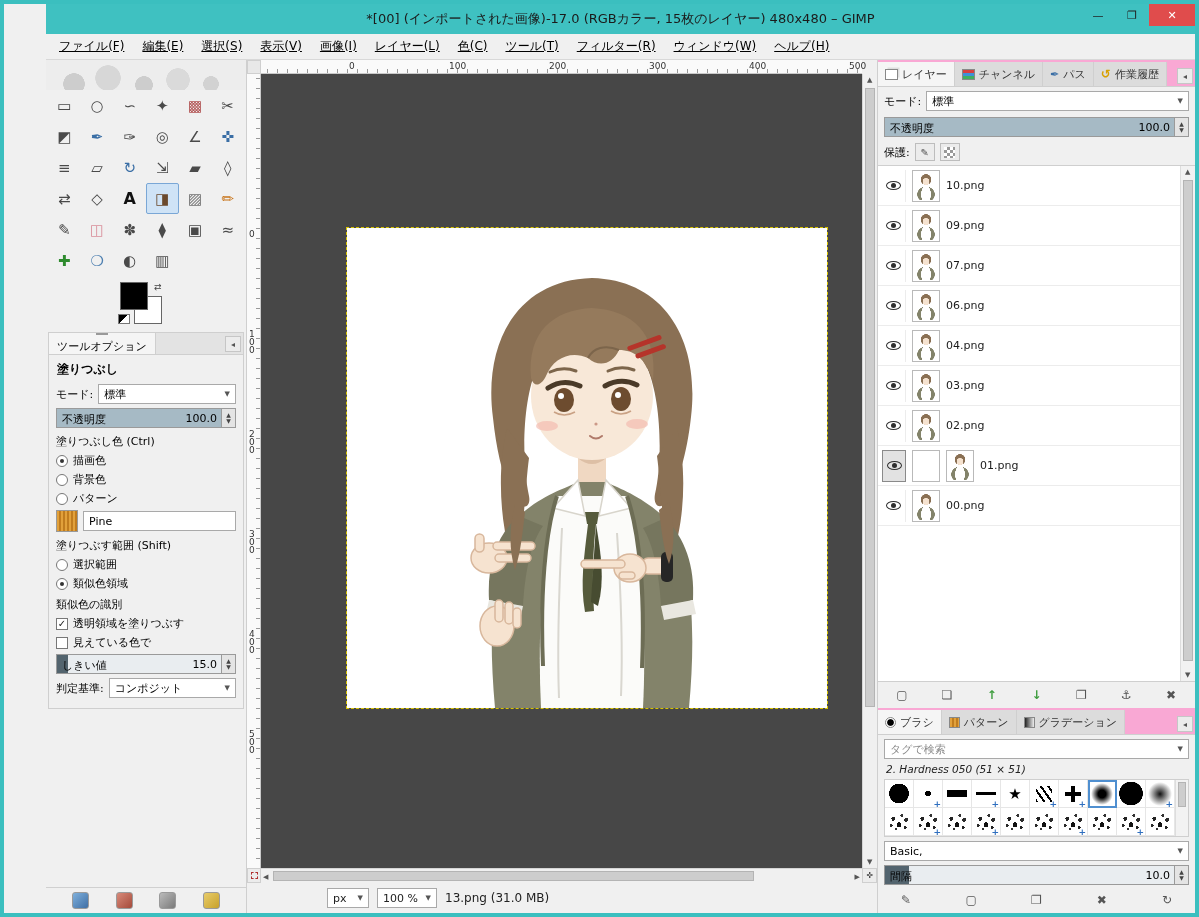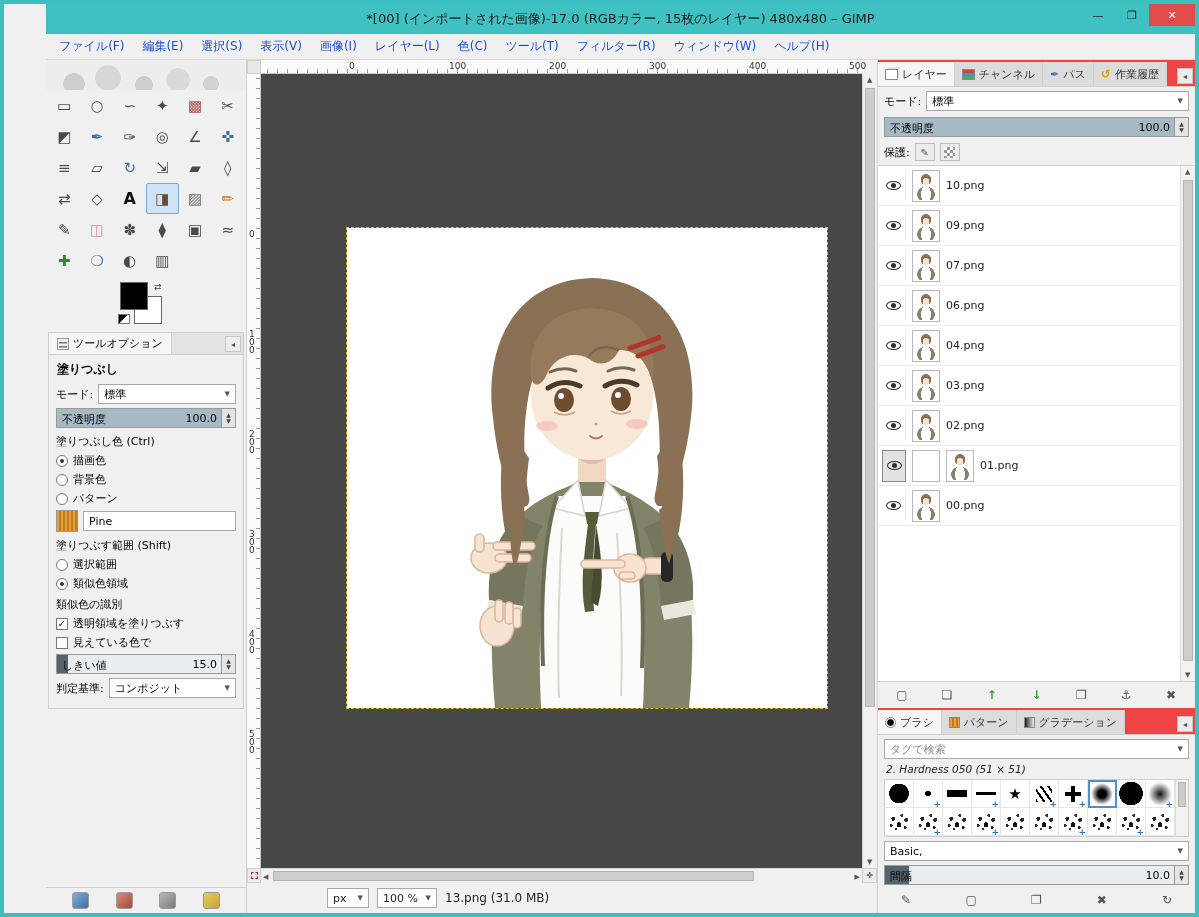--- a/index.html
+++ b/index.html
@@ -8,21 +8,21 @@
 
   
   .titlebar { position:relative; height:30px; background:#3fc1c1; display:flex; align-items:center; }
   .titlebar .title { position:absolute; left:0; right:0; text-align:center; font-size:13px; color:#1b1b1b; }
   .win-controls { position:absolute; right:0; top:0; display:flex; }
   .wbtn { width:34px; height:22px; display:flex; align-items:center; justify-content:center; font-size:11px; color:#222; cursor:default; }
   .wbtn.close { width:46px; background:#e04c4c; color:#fff; }
 
   
   .menubar { height:26px; background:#f0f0f0; border-bottom:1px solid #d8d8d8; display:flex; align-items:center; padding-left:4px; }
-  .menu-item { font-size:12px; color:#1d4ed8; padding:4px 9px; }
+  .menu-item { font-size:12px; color:#000000; padding:4px 9px;text-decoration:underline; }
 
   
   .content { display:flex; height:853px; }
 
   
   .left-dock { width:201px; background:#f0f0f0; border-right:1px solid #cfcfcf; display:flex; flex-direction:column; }
   .wilber { height:30px; background:#ededed;
     background-image:
       radial-gradient(circle 11px at 28px 24px,#cdcdcd 96%,transparent),
       radial-gradient(circle 13px at 62px 18px,#d7d7d7 96%,transparent),
@@ -42,21 +42,21 @@
   .color-area { position:relative; height:48px; margin-top:4px; }
   .bg-swatch { position:absolute; left:88px; top:16px; width:28px; height:28px; background:#fff; border:1px solid #666; }
   .fg-swatch { position:absolute; left:74px; top:2px; width:28px; height:28px; background:#000; border:1px solid #666; }
   .swap-colors { position:absolute; left:108px; top:2px; font-size:9px; color:#444; }
   .default-colors { position:absolute; left:72px; top:34px; width:12px; height:10px;
     background:linear-gradient(135deg,#000 0 45%,#fff 45%); border:1px solid #777; }
 
   
   .tool-options { margin:4px 2px 0 2px; }
   .to-tabbar { display:flex; align-items:flex-end; height:22px; background:#e3e3e3; border:1px solid #cfcfcf; border-bottom:none; }
-  .to-tab { display:flex; align-items:center; gap:4px; background:#f5f5f5; border-right:1px solid #cfcfcf; height:21px; padding:0 8px; font-size:11px; }
+  .to-tab { display:flex; align-items:center; gap:4px; background:#f5f5f5; border-right:1px solid #cfcfcf; height:21px; padding:0 8px; font-size:11px;flex-direction:column; }
   .opts-icon { width:12px; height:12px; border:1px solid #999; background:
       linear-gradient(#777 0 0) 1px 3px/8px 1.5px no-repeat,
       linear-gradient(#777 0 0) 1px 7px/8px 1.5px no-repeat, #eee; }
   .corner-btn { margin-left:auto; width:16px; height:16px; display:flex; align-items:center; justify-content:center; font-size:8px; color:#555; border:1px solid #c6c6c6; background:#ececec; margin-right:2px; margin-bottom:2px; }
   .to-body { border:1px solid #cfcfcf; background:#f0f0f0; padding:4px 0 6px 0; }
   .opt-title { font-size:12px; font-weight:bold; margin:2px 8px 6px 8px; }
   .opt-row { display:flex; align-items:center; gap:5px; margin:4px 7px; font-size:11px; }
   .opt-label { font-size:11px; margin:6px 7px 2px 7px; }
   .combo { display:flex; align-items:center; background:#fff; border:1px solid #a9a9a9; height:20px; padding:0 5px; font-size:11px; flex:1; }
   .combo .arr { margin-left:auto; font-size:7px; color:#555; }
@@ -98,21 +98,21 @@
   .hscroll .thumb { position:absolute; top:2px; bottom:2px; left:12px; width:80%; background:#cdcdcd; border:1px solid #b4b4b4; }
   .sarrow { position:absolute; font-size:7px; color:#555; }
   .quickmask { position:absolute; left:0; bottom:30px; width:14px; height:15px; background:#ececec; border:1px solid #cfcfcf; display:flex; align-items:center; justify-content:center; }
   .quickmask i { width:7px; height:7px; border:1px dashed #b03030; display:block; }
   .navbtn { position:absolute; right:0; bottom:30px; width:15px; height:15px; background:#ececec; border:1px solid #cfcfcf; font-size:8px; color:#444; display:flex; align-items:center; justify-content:center; }
   .statusbar { position:absolute; left:0; right:0; bottom:0; height:30px; display:flex; align-items:center; gap:8px; padding-left:80px; font-size:12px; color:#222; }
   .statusbar .combo { flex:none; height:20px; }
 
   
   .right-dock { width:318px; background:#f0f0f0; border-left:1px solid #cfcfcf; display:flex; flex-direction:column; }
-  .dtabs { display:flex; align-items:flex-end; height:27px; background:#ef4444; border-bottom:1px solid #cfcfcf; padding-top:2px; }
+  .dtabs { display:flex; align-items:flex-end; height:27px; background:#f9a8d4; border-bottom:1px solid #cfcfcf; padding-top:2px; }
   .dtab { display:flex; align-items:center; gap:4px; height:24px; padding:0 7px; font-size:11px; border-right:1px solid #cfcfcf; background:#dcdcdc; color:#333; }
   .dtab.active { background:#f5f5f5; }
   .ic-layers { width:13px; height:11px; background:#fff; border:1px solid #888; box-shadow:2px -2px 0 -0.5px #ddd; }
   .ic-channels { width:13px; height:11px; background:linear-gradient(#d84040 0 34%,#4090d8 34% 67%,#40b060 67%); border:1px solid #888; }
   .ic-paths { font-size:11px; color:#3a6ea5; }
   .ic-history { font-size:12px; color:#d8a000; font-weight:bold; }
   .ic-brush { width:11px; height:11px; border-radius:50%; background:radial-gradient(circle,#000 0 45%,transparent 60%) #fff; border:1px solid #888; }
   .ic-pattern { width:11px; height:11px; background:repeating-linear-gradient(90deg,#e2a13b 0 2px,#c07c1e 2px 4px); border:1px solid #888; }
   .ic-gradient { width:11px; height:11px; background:linear-gradient(90deg,#222,#eee); border:1px solid #888; }
   .panel-row { display:flex; align-items:center; gap:5px; margin:4px 6px; font-size:11px; }

